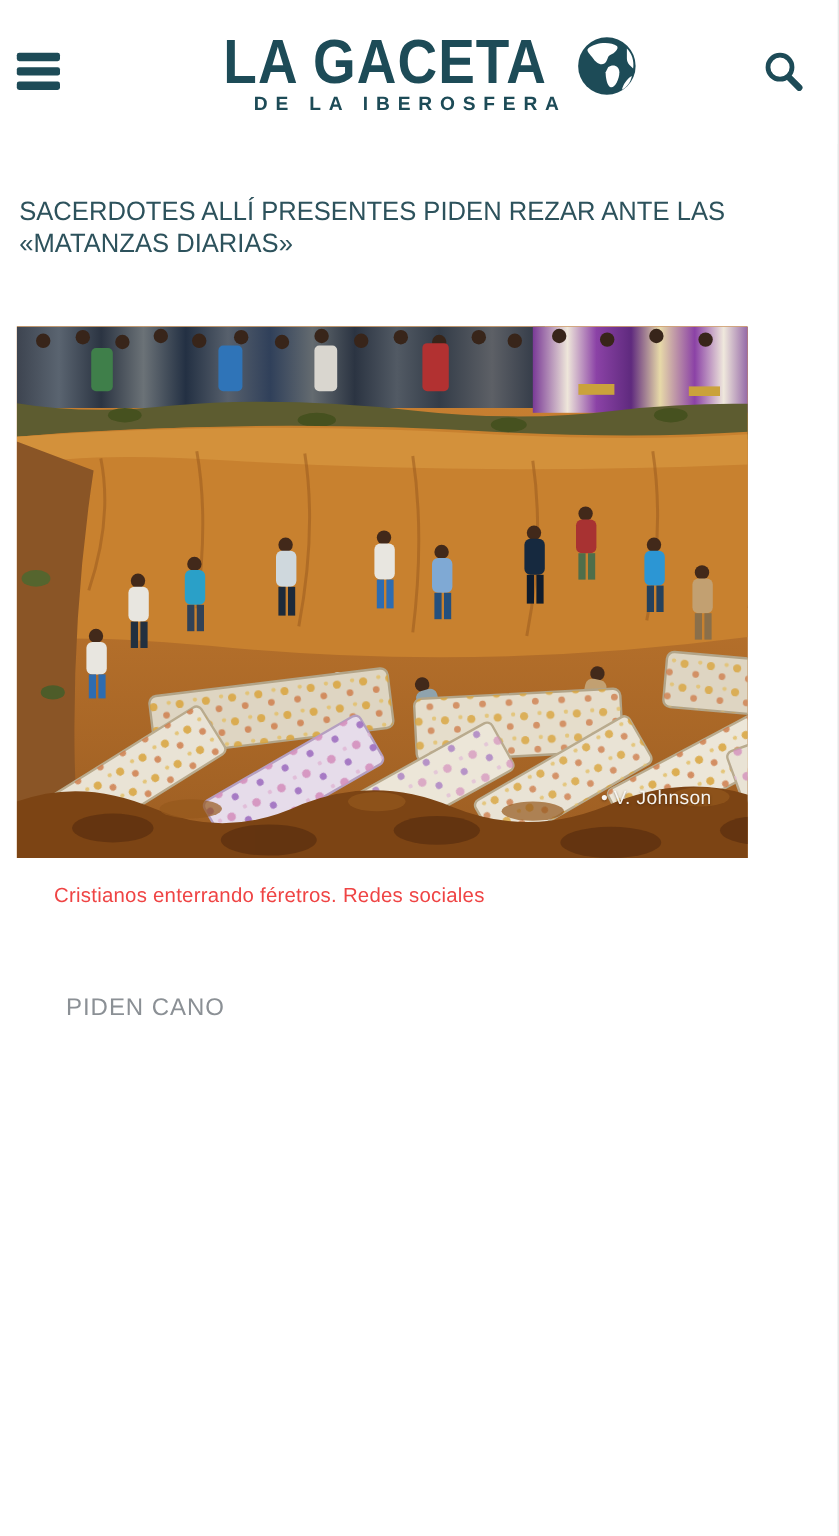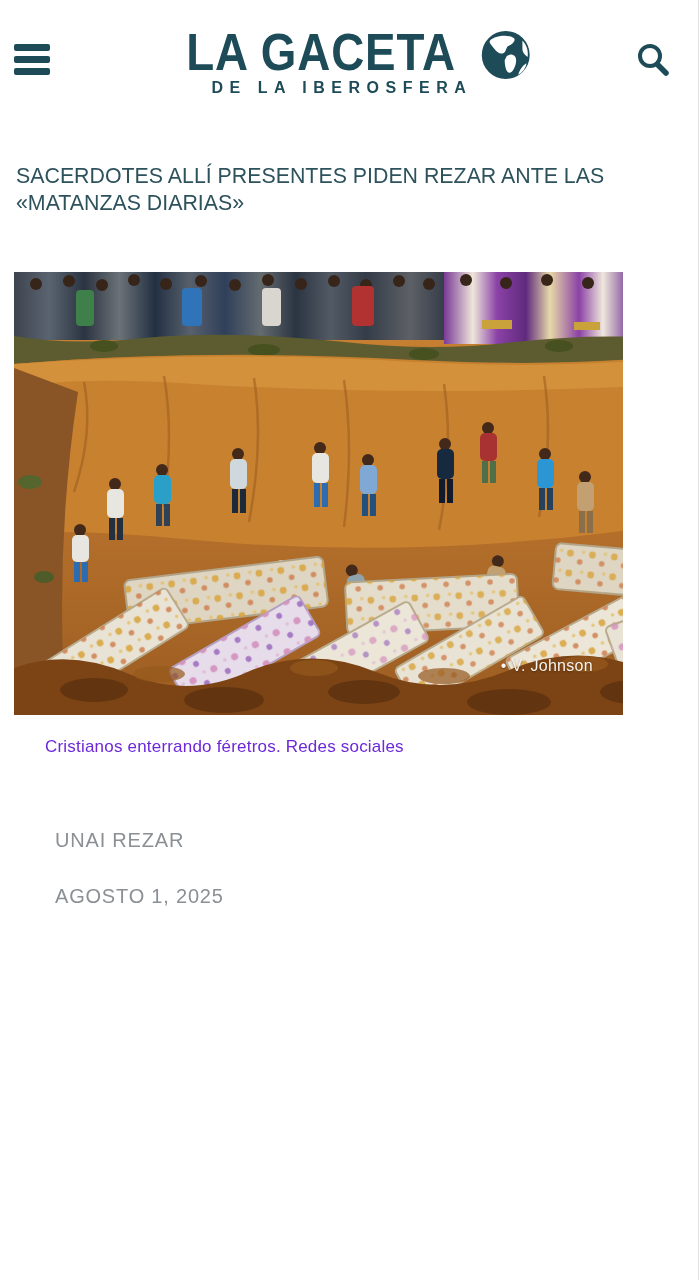--- a/index.html
+++ b/index.html
@@ -34,21 +34,21 @@
     text-transform:uppercase; }
   .headline { margin:30px 16px 0 16px; max-width:637px;
     font-family:"Liberation Serif", serif; font-weight:700;
     font-size:45px; line-height:53px; color:#1e4e5a; letter-spacing:-.5px; }
 
   figure { margin:56px 0 0 14px; width:671px; }
   .photo { position:relative; width:609px; height:443px; overflow:hidden; background:#b5702b; }
   .photo svg { display:block; }
   .photo-credit { position:absolute; right:30px; bottom:40px; color:#f6f4f0;
     font-size:16px; letter-spacing:.3px; text-shadow:0 1px 2px rgba(60,30,0,.55); }
-  figcaption { margin:22px 0 0 31px; font-size:17px; color:#6d28d9; letter-spacing:.2px; }
+  figcaption { margin:22px 0 0 31px; font-size:17px; color:#ef4444; letter-spacing:.2px; }
 
   .byline { margin:72px 0 0 55px; font-size:20px; color:#8b9095; letter-spacing:.8px; }
   .date   { margin:33px 0 0 55px; font-size:20px; color:#8b9095; letter-spacing:.8px; }
 </style>
 </head>
 <body>
 
 <header class="header">
   <div class="menu-btn">
     <div class="bar"></div>
@@ -329,15 +329,14 @@
             <ellipse cx="300" cy="396" rx="24" ry="8"></ellipse>
           <ellipse cx="430" cy="404" rx="26" ry="8"></ellipse>
             <ellipse cx="570" cy="392" rx="24" ry="8"></ellipse>
         </g>
       </svg>
       <span class="photo-credit">• V. Johnson</span>
     </div>
     <figcaption>Cristianos enterrando féretros. Redes sociales</figcaption>
   </figure>
 
-  <div class="byline">UNAI REZAR</div>
-  <div class="date">AGOSTO 1, 2025</div>
+  <div class="byline">PIDEN CANO</div>
 </main>
 
 </body></html>

